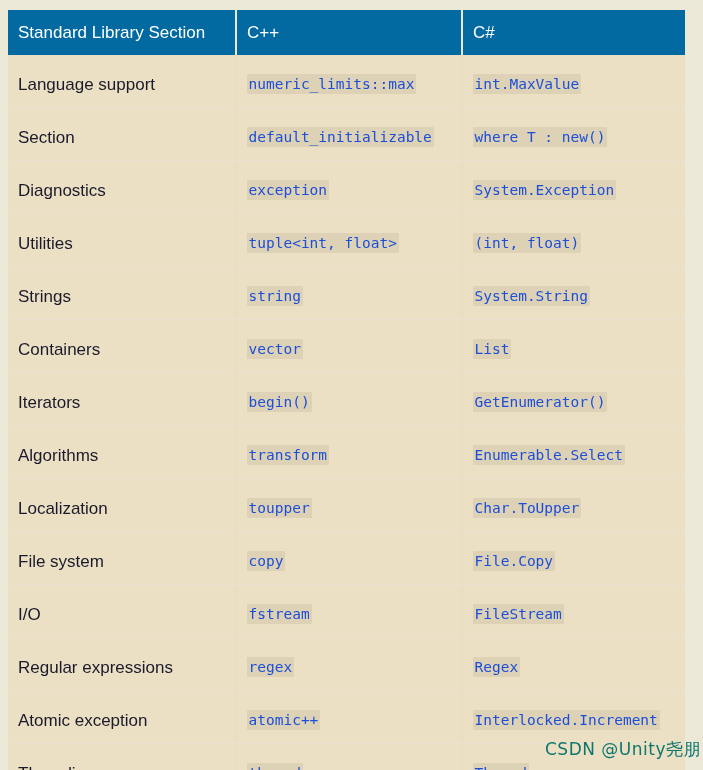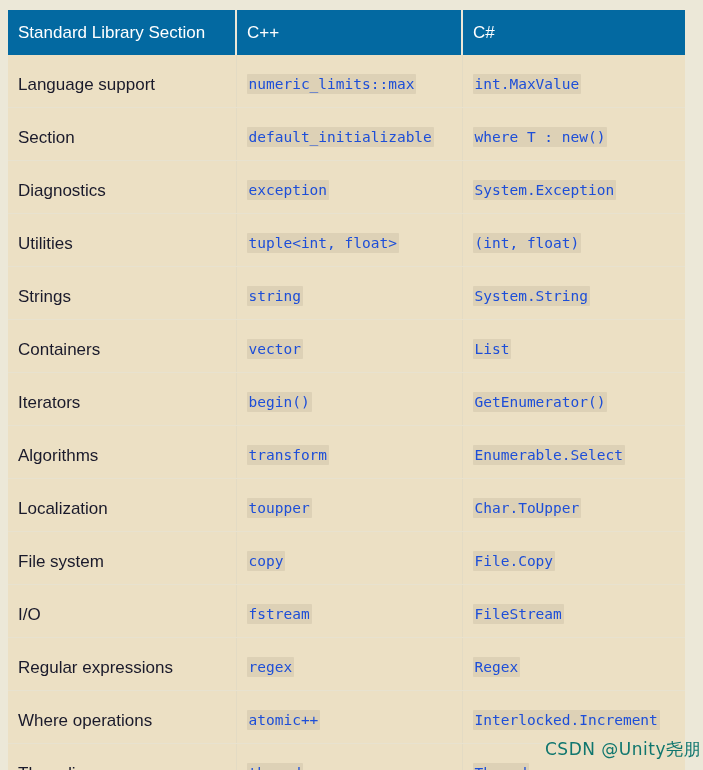--- a/index.html
+++ b/index.html
@@ -164,21 +164,21 @@
           <td class="sec">I/O</td>
           <td><code class="chip">fstream</code></td>
           <td><code class="chip">FileStream</code></td>
         </tr>
         <tr>
           <td class="sec">Regular expressions</td>
           <td><code class="chip">regex</code></td>
           <td><code class="chip">Regex</code></td>
         </tr>
         <tr>
-          <td class="sec">Where operations</td>
+          <td class="sec">Atomic exception</td>
           <td><code class="chip">atomic++</code></td>
           <td><code class="chip">Interlocked.Increment</code></td>
         </tr>
         <tr>
           <td class="sec">Threading</td>
           <td><code class="chip">thread</code></td>
           <td><code class="chip">Thread</code></td>
         </tr>
       </tbody>
   </table>

